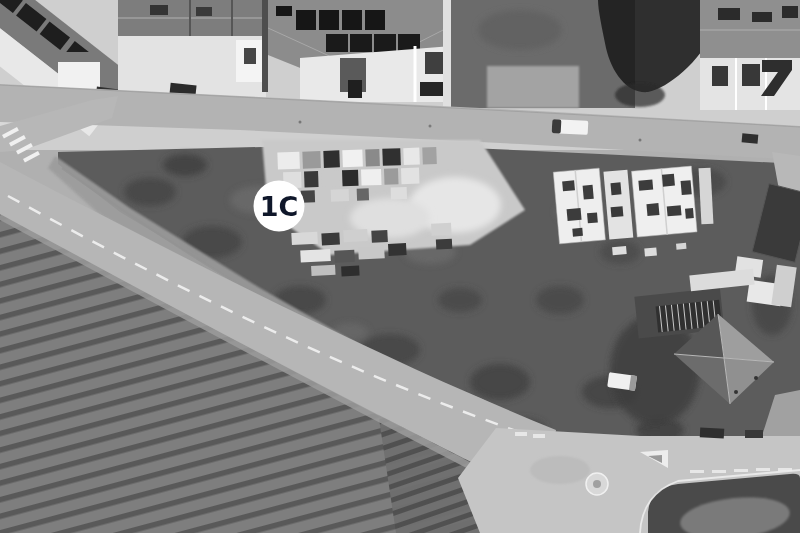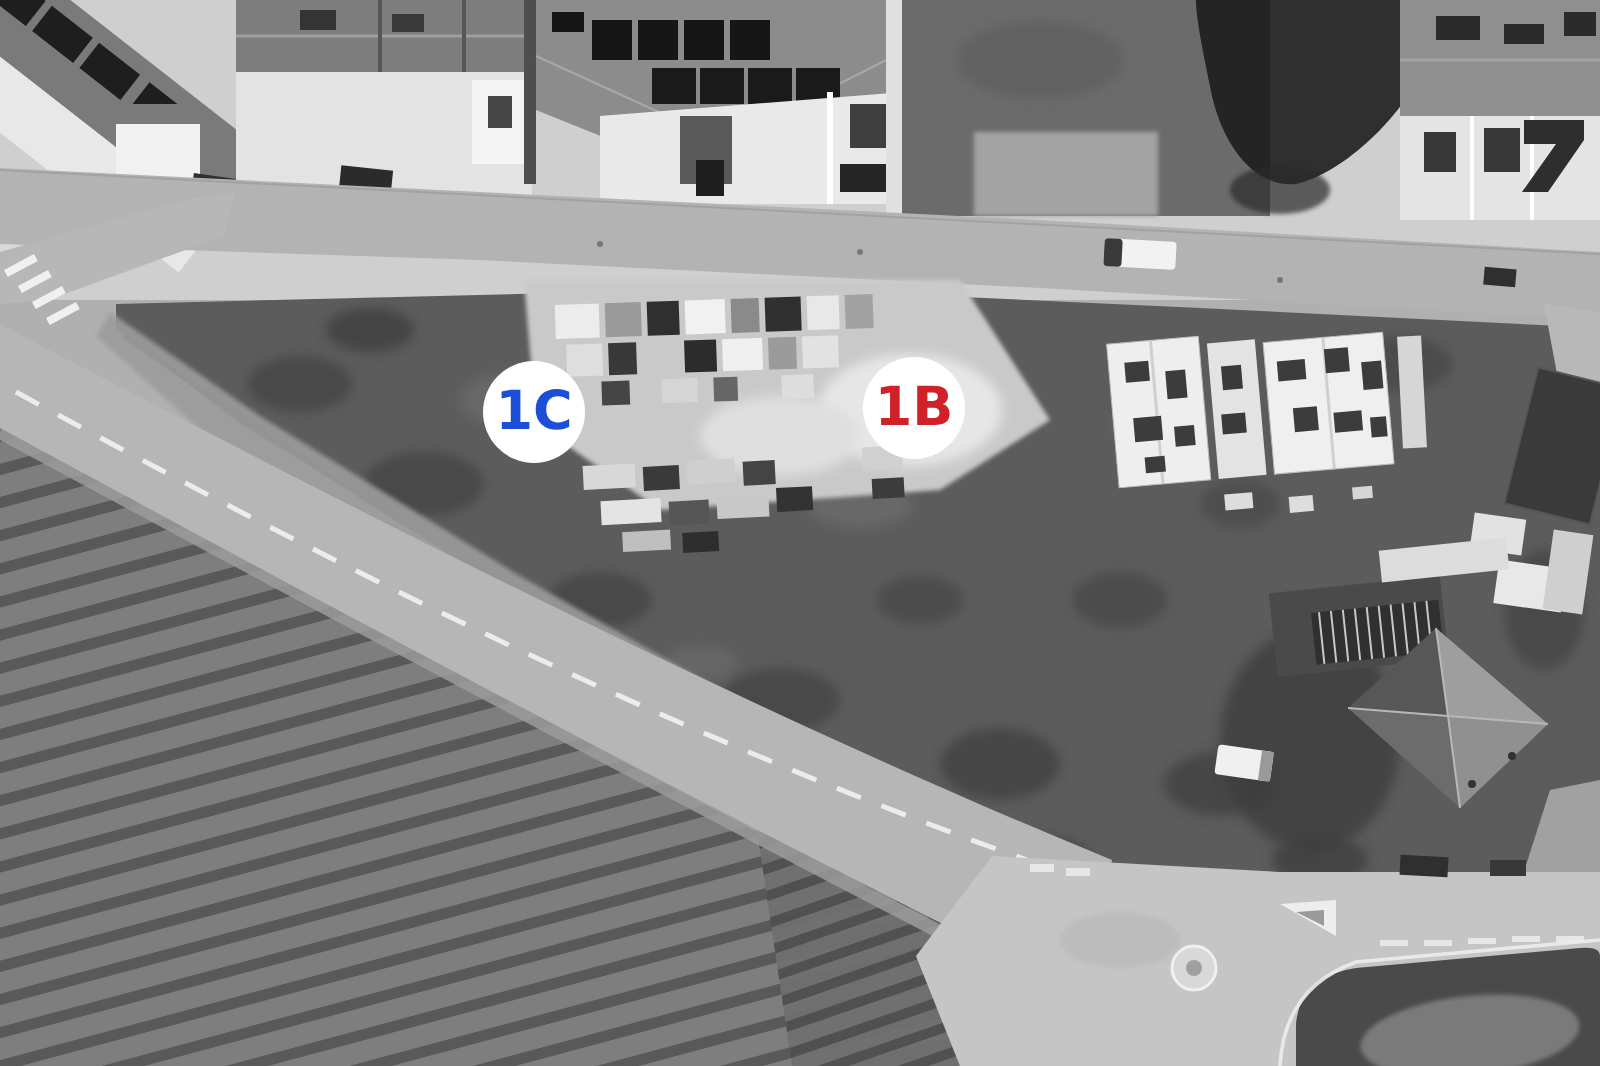--- a/index.html
+++ b/index.html
@@ -296,16 +296,15 @@
     <polygon points="648,456 662,455 662,463" fill="#9a9a9a"></polygon>
     <circle cx="597" cy="484" r="11" fill="#d8d8d8" stroke="#f0f0f0" stroke-width="1.5"></circle>
     <circle cx="597" cy="484" r="4" fill="#a0a0a0"></circle>
     <rect x="700" y="428" width="24" height="10" fill="#2f2f2f" transform="rotate(3 712 433)"></rect>
     <rect x="745" y="430" width="18" height="8" fill="#383838"></rect>
     <rect x="660" y="426" width="16" height="9" fill="#444444"></rect>
     <ellipse cx="560" cy="470" rx="30" ry="14" fill="#bcbcbc" filter="url(#soft1)"></ellipse>
   </g>
 </svg>
 
-<div class="marker" style="left: 267px; top: 206px; color: #1d4ed8; background: rgb(255, 255, 255);">1C</div>
-<div class="marker" style="left: 457px; top: 204px; color: rgb(207, 33, 39); background: rgb(255, 255, 255);">1B</div>
+<div class="marker" style="left: 279px; top: 206px; color: #0f172a; background: rgb(255, 255, 255);">1C</div>
 
 </div>
 
 </body></html>

